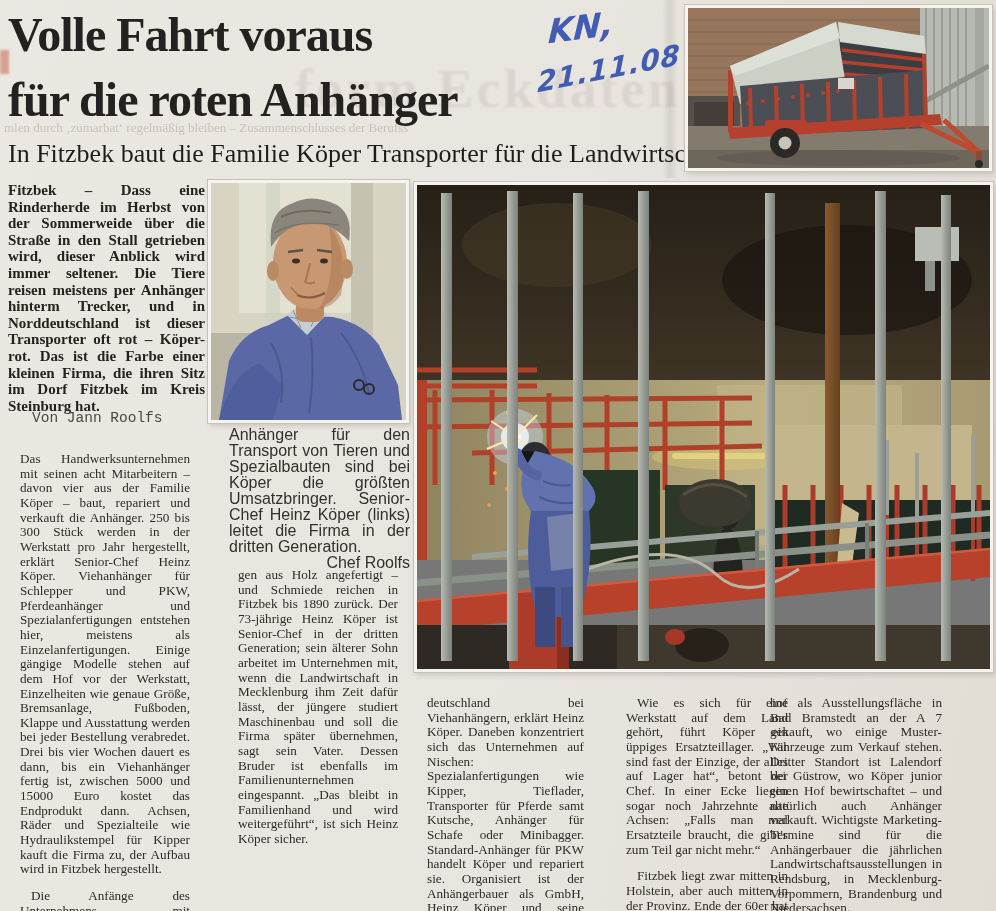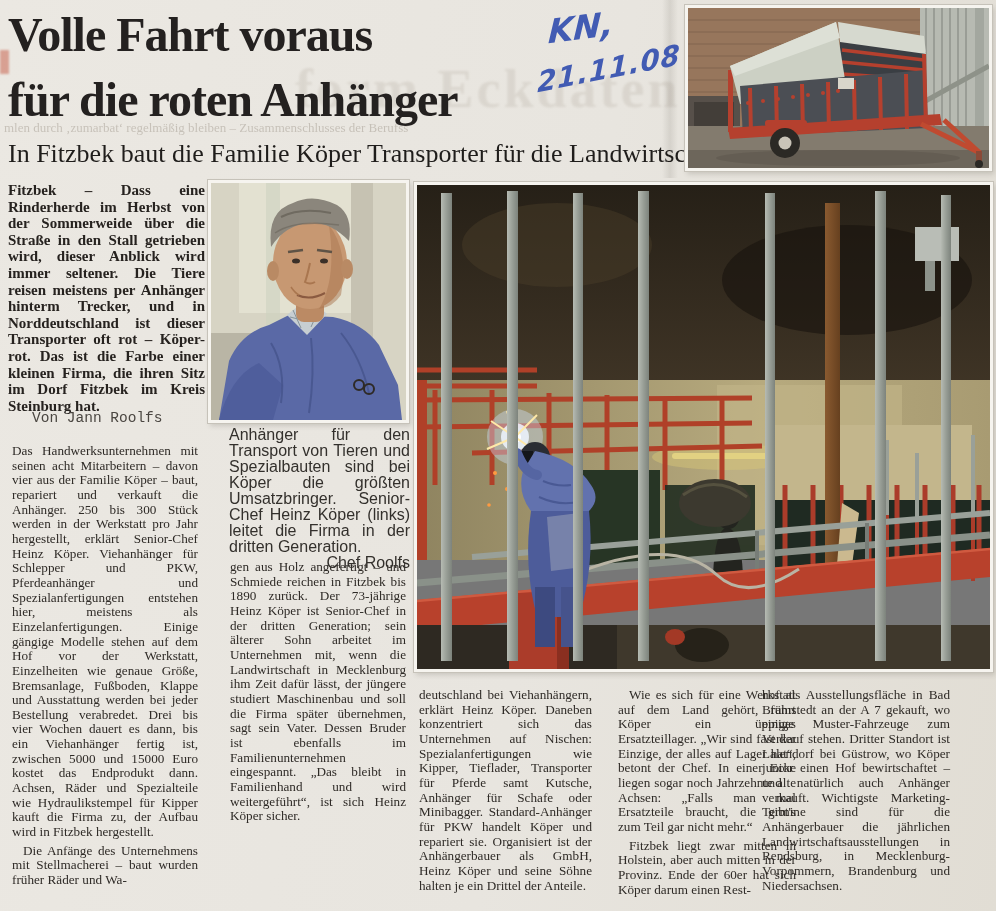--- a/index.html
+++ b/index.html
@@ -23,21 +23,21 @@
     font-style:italic;font-weight:bold;opacity:.92;}
   #hw1{left:548px;top:8px;font-size:33px;transform:rotate(-7deg) skewX(-10deg);}
   #hw2{left:536px;top:52px;font-size:28px;letter-spacing:1px;transform:rotate(-11deg) skewX(-12deg);}
   
   .lead{position:absolute;left:8px;top:182px;width:197px;font-weight:bold;
     font-size:15px;line-height:16.6px;text-align:justify;color:#26221f;}
   .byline{position:absolute;left:16px;top:410px;font-family:Liberation Mono, monospace;
     font-size:14.5px;color:#4a4641;margin-left:16px;}
   .bodycol{position:absolute;font-size:13.2px;line-height:14.65px;text-align:justify;
     color:#2e2a26;hyphens:auto;}
-  .bodycol p{margin:4px;}
+  .bodycol p{margin:12px;}
   .bodycol p + p{text-indent:11px;}
   .bodycol p.indent{text-indent:11px;}
   #col1{left:8px;top:440px;width:194px;height:468px;}
   #col2{left:226px;top:556px;width:184px;height:352px;}
   #col3{left:415px;top:684px;width:181px;height:224px;}
   #col4{left:614px;top:684px;width:186px;height:224px;}
   #col5{left:758px;top:684px;width:196px;height:224px;}
   .caption{position:absolute;left:229px;top:427px;width:181px;
     font-family:"Liberation Sans",sans-serif;font-size:16px;line-height:16px;
     color:#33302c;text-align:justify;}

